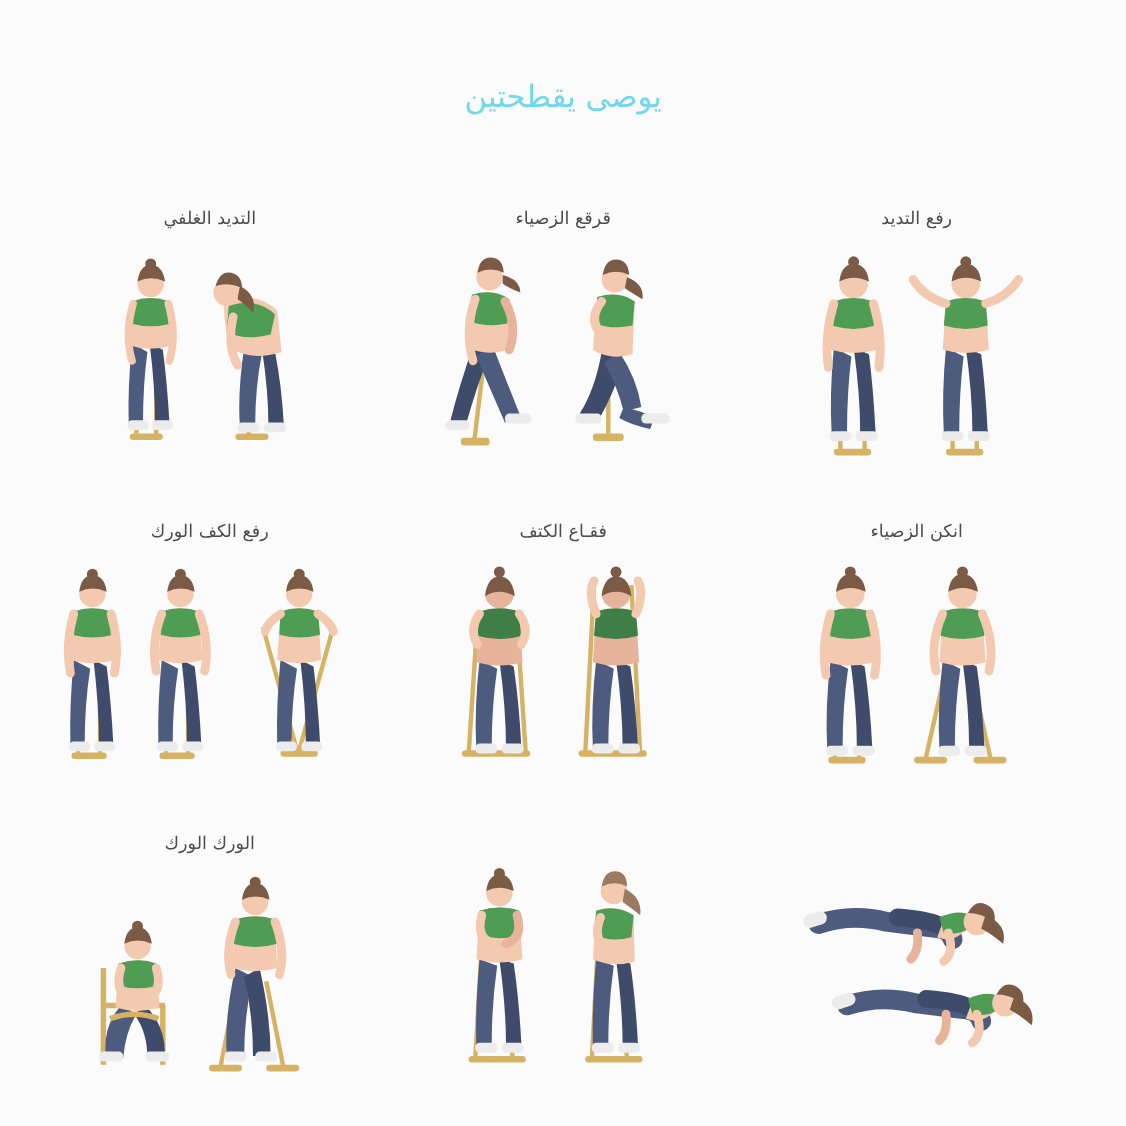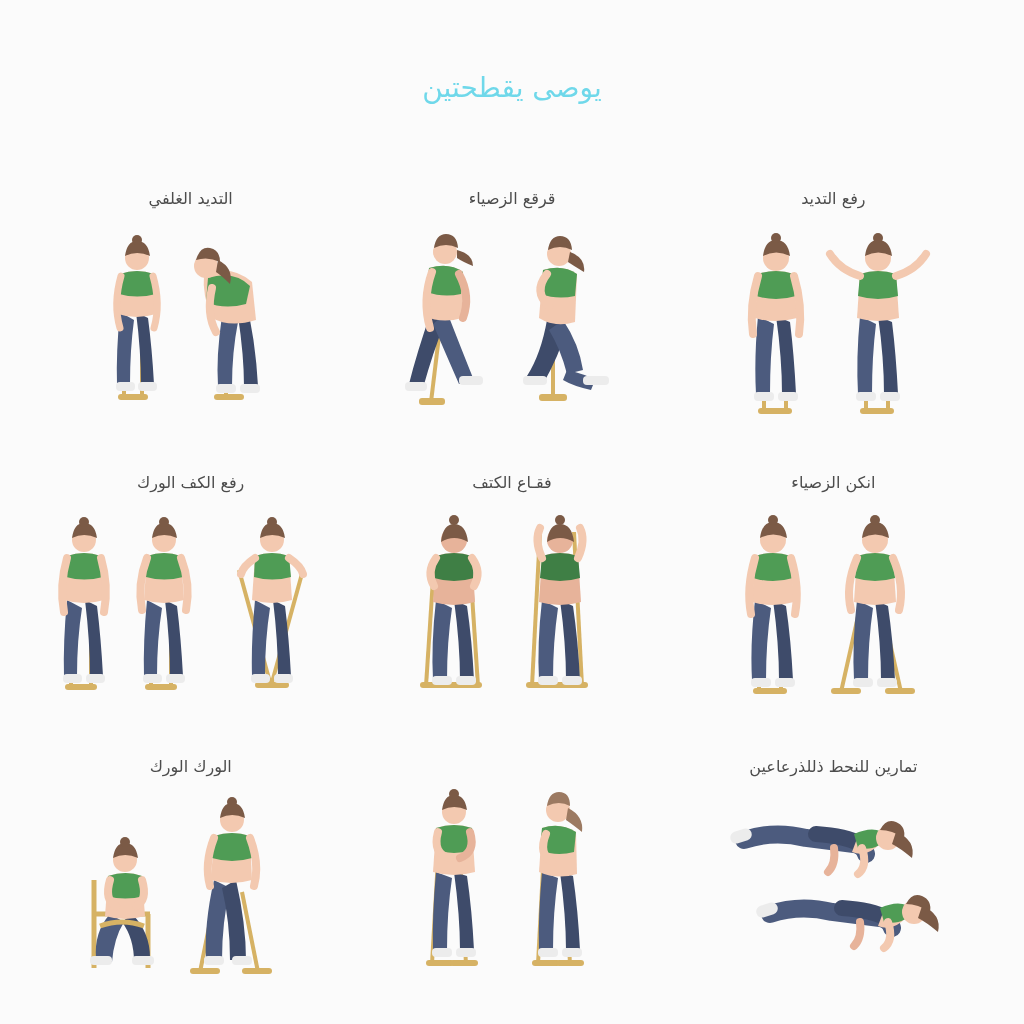--- a/index.html
+++ b/index.html
@@ -343,21 +343,20 @@
             <path d="M248 58 q12 8 14 16" stroke="#f3c9b0" stroke-width="8" fill="none" stroke-linecap="round"></path>
             <circle cx="231" cy="40" r="12" fill="#f3c9b0"></circle>
             <path d="M219 38 q2 -15 12 -15 q11 0 13 15 q-13 -6 -25 0z" fill="#7b5a46"></path>
             <circle cx="231" cy="22" r="5" fill="#7b5a46"></circle>
           </g>
         </svg>
       </div>
     </div>
 
     <div class="cell">
-      <div class="cell-title">تمارين للنحط ذللذرعاعين</div>
       <div class="cell-art">
         <svg width="250" height="200" viewBox="0 0 250 200">
 
           <g>
             <path d="M36 54 q30 -10 62 -2 l48 6 q10 2 12 10" fill="none" stroke="#4c5b7e" stroke-width="18" stroke-linecap="round"></path>
             <path d="M108 48 q30 2 44 10" fill="none" stroke="#3e4b6a" stroke-width="16" stroke-linecap="round"></path>
             <path d="M150 50 q14 0 22 8 q-14 14 -28 8z" fill="#f3c9b0"></path>
             <path d="M146 48 q22 -10 34 2 q-10 16 -30 12z" fill="#4f9c55"></path>
             <circle cx="180" cy="52" r="12" fill="#f3c9b0"></circle>
             <path d="M172 44 q6 -12 16 -8 q10 4 8 16 q-12 -8 -24 -8z" fill="#7b5a46"></path>

